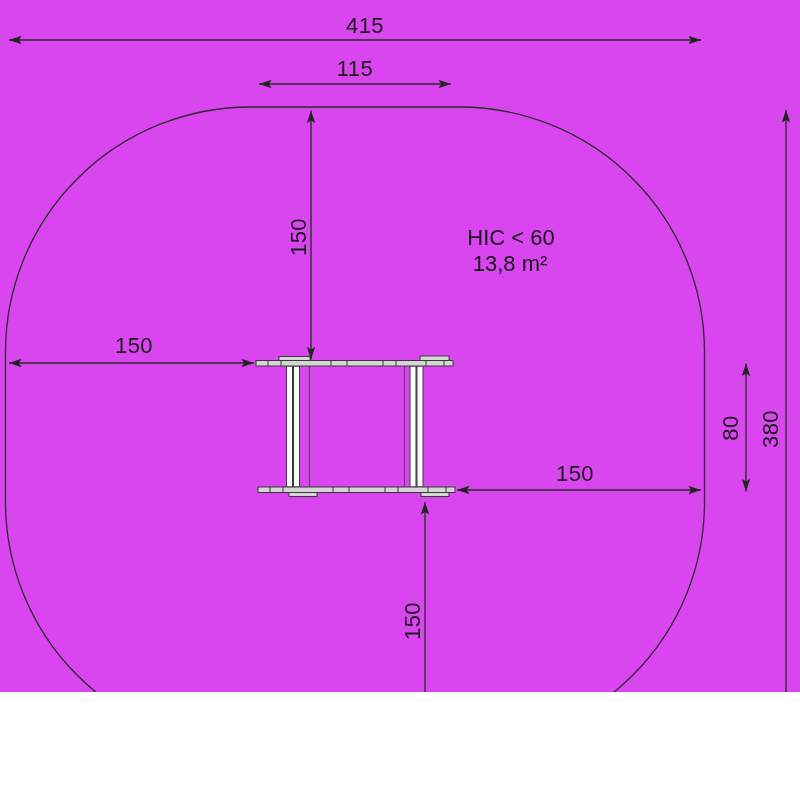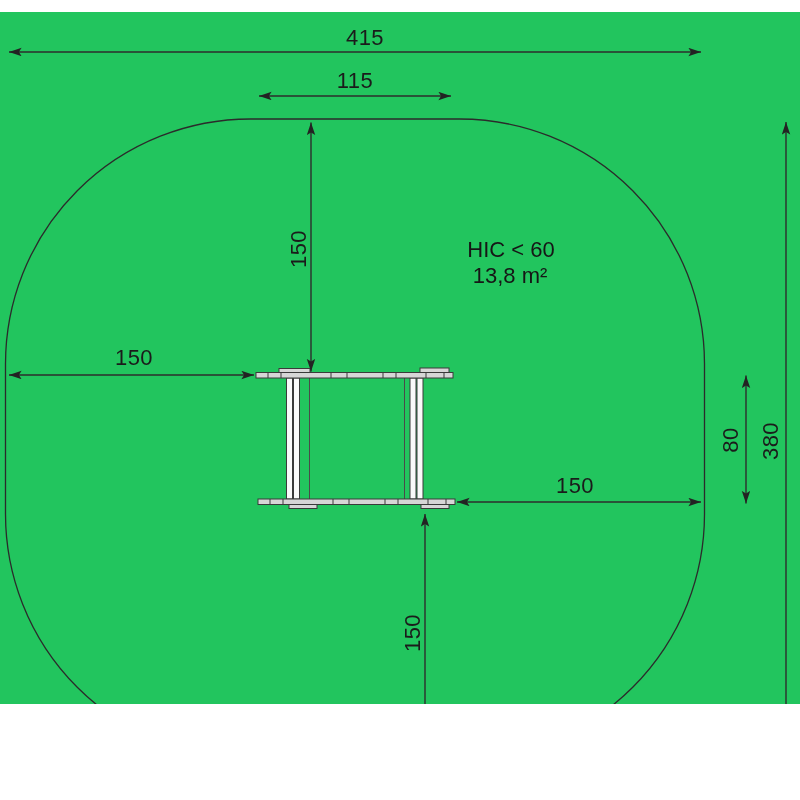--- a/index.html
+++ b/index.html
@@ -4,24 +4,23 @@
 <style>
   html, body {
     margin: 0;
     padding: 0;
     background: #ffffff;
   }
   .stage {
     position: relative;
     width: 800px;
     height: 692px;
-    background: #22c55e;
+    background: #d946ef;
     overflow: hidden;
     font-family: "Liberation Sans", sans-serif;
-    margin-top: 12px;
   }
   svg { display: block; }
   .dim-line {
     stroke: #2d2d2d;
     stroke-width: 1.4;
     fill: none;
   }
   .boundary {
     stroke: #2b2b2b;
     stroke-width: 1.3;

